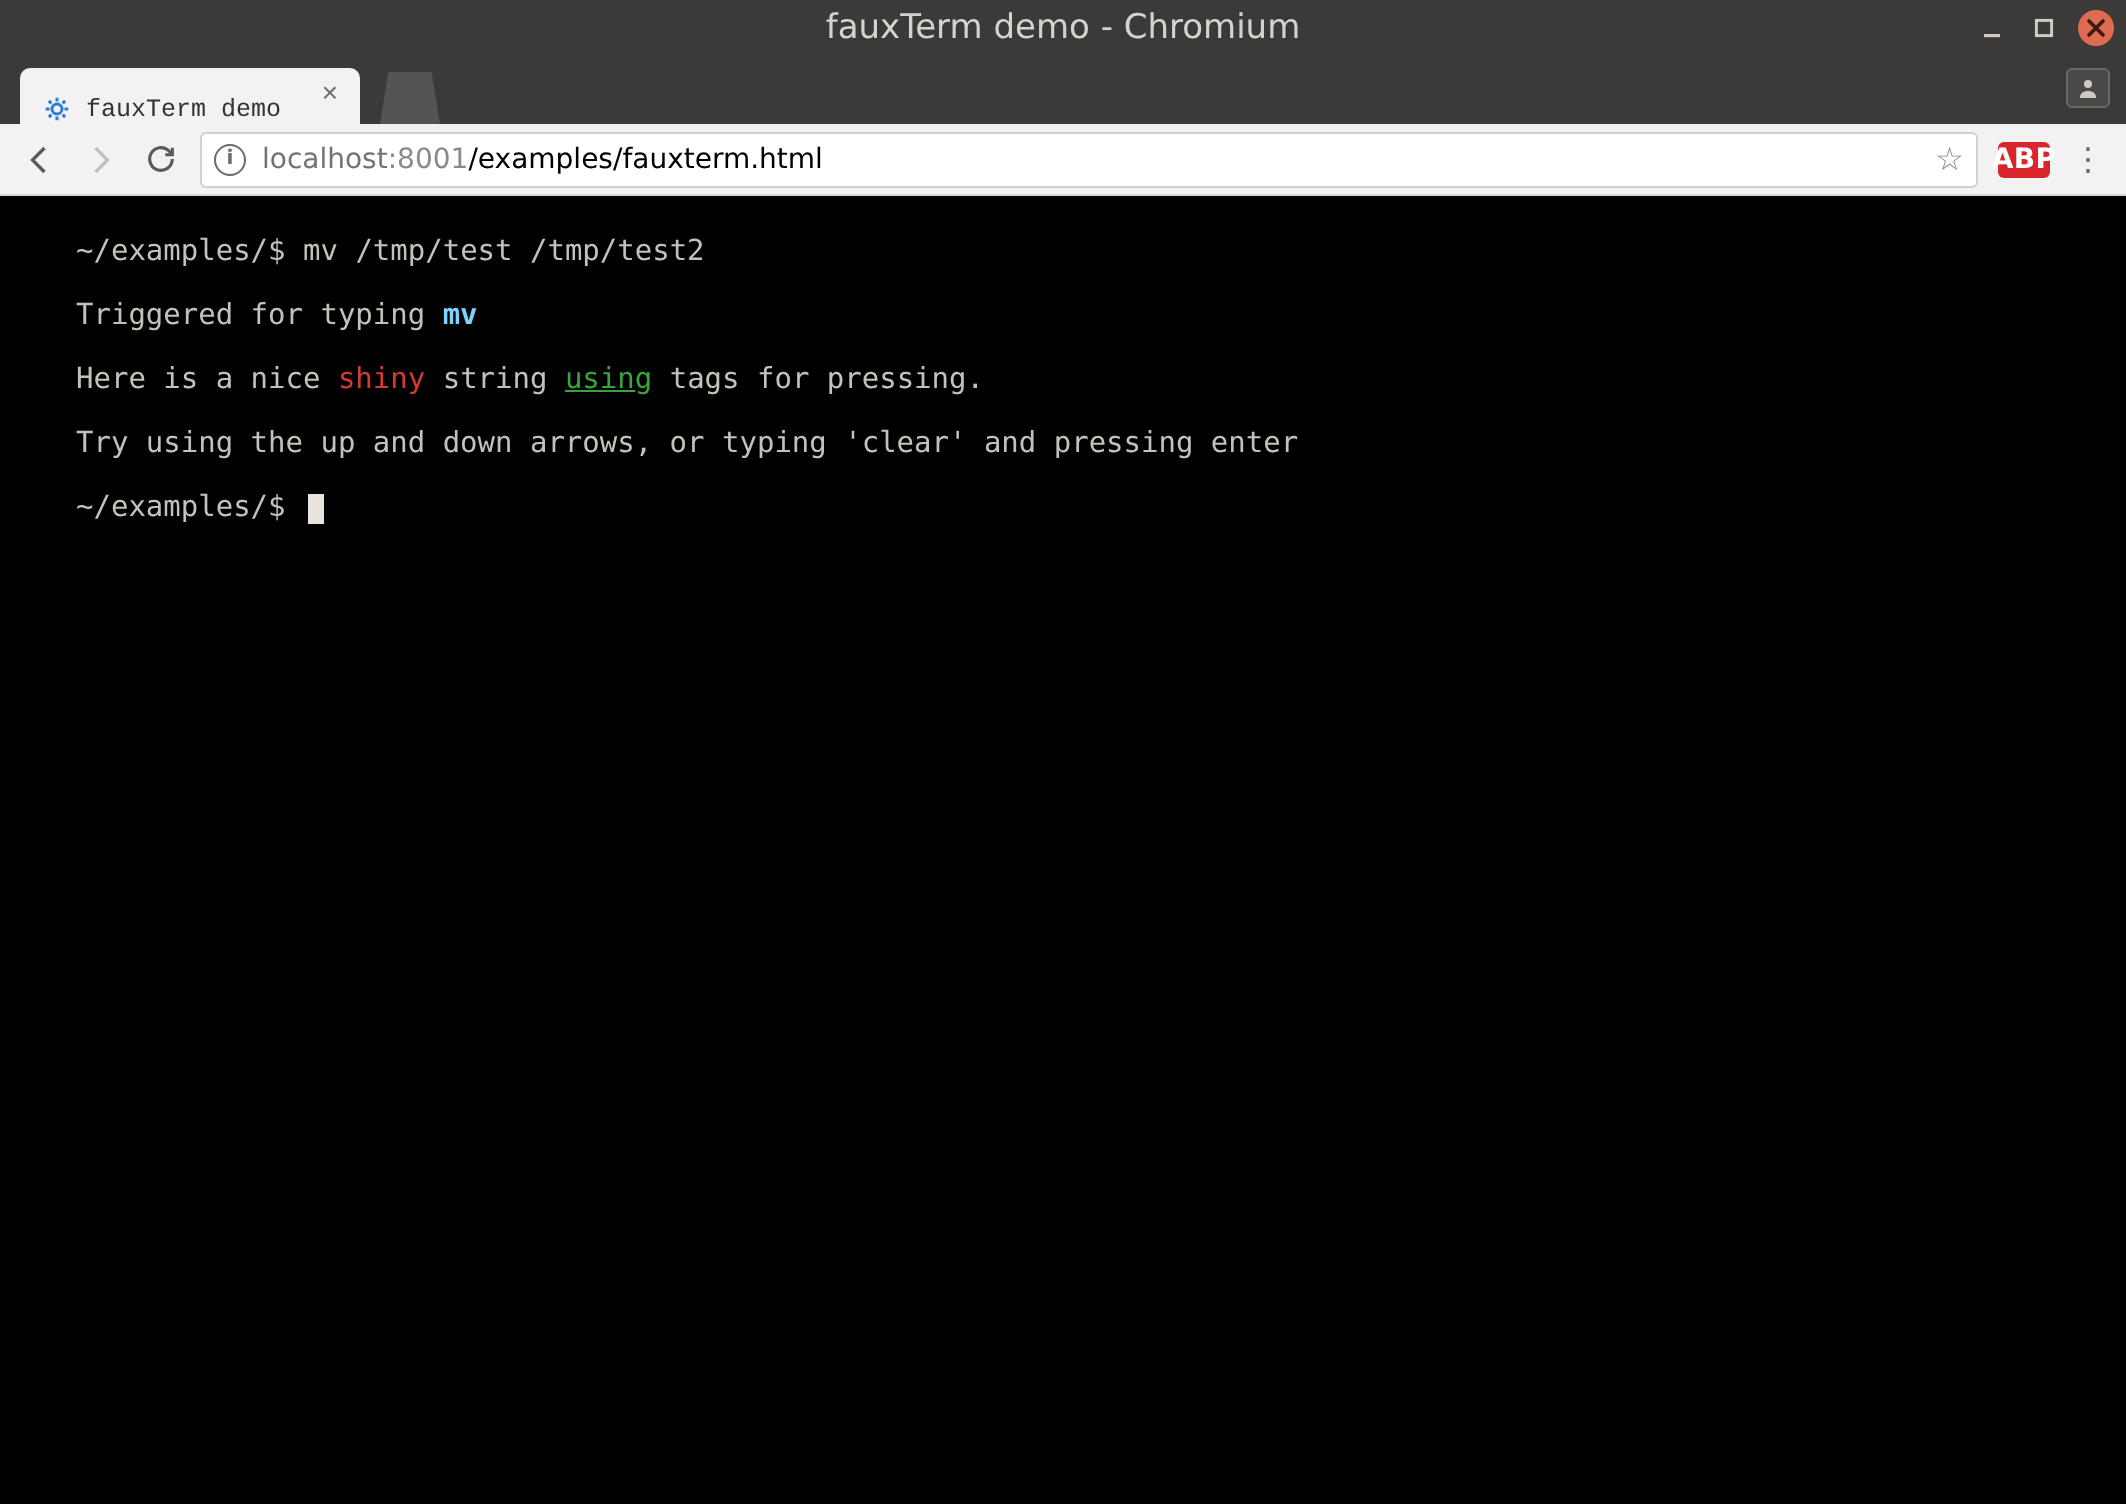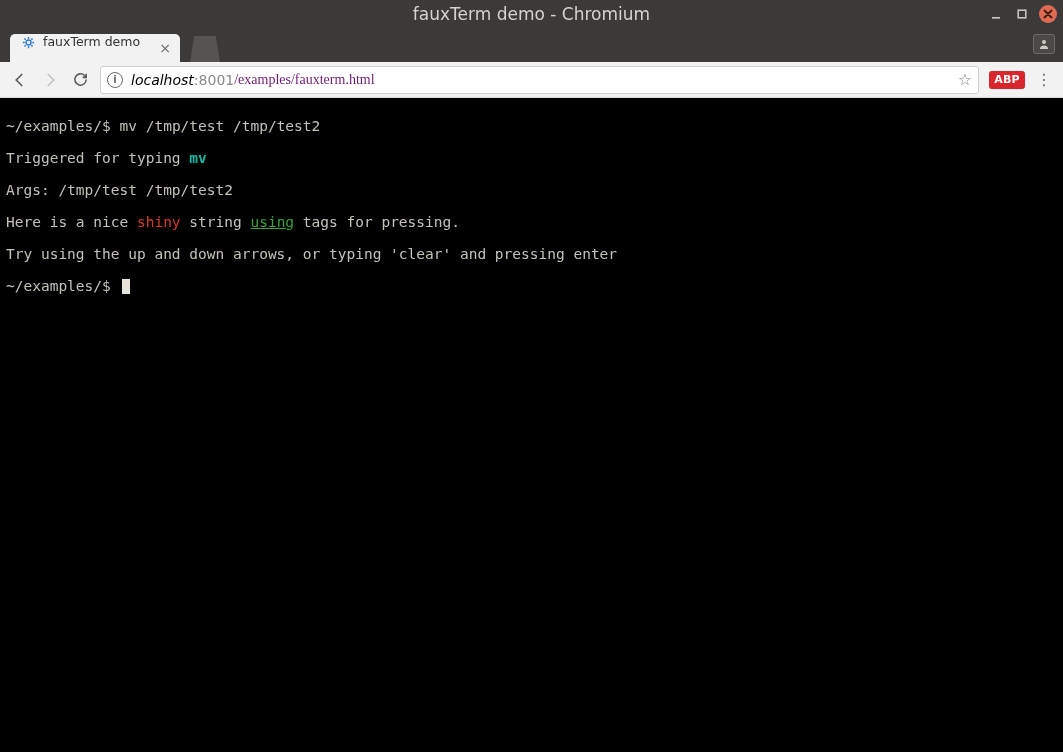--- a/index.html
+++ b/index.html
@@ -50,25 +50,26 @@
     padding-left: 10px;
     position: relative;
   }
   .tab {
     position: relative;
     height: 28px;
     background: #f2f2f2;
     border-top-left-radius: 5px;
     border-top-right-radius: 5px;
     display: flex;
-    align-items: flex-start;
+    align-items: flex-end;
     padding: 0 30px 0 10px;
     font-size: 12.5px;
     color: #333;
     min-width: 170px;
+    font-family: Liberation Mono, monospace;
   }
   .tab::before, .tab::after {
     content: "";
     position: absolute;
     bottom: 0;
     width: 14px; height: 14px;
   }
   .tab .favicon {
     width: 16px; height: 16px;
     margin-right: 7px;
@@ -139,42 +140,42 @@
   .omnibox .info-icon {
     width: 16px; height: 16px;
     border: 1.4px solid #6b6b6b;
     border-radius: 50%;
     display: flex; align-items:center; justify-content:center;
     font-size: 10px; font-weight: bold;
     color: #6b6b6b;
     margin-right: 8px;
     flex-shrink: 0;
   }
-  .omnibox .url-host { color: #000000; font-style: italic; }
+  .omnibox .url-host { color: #737373; }
   .omnibox .url-port { color: #8a8a8a; }
-  .omnibox .url-path { color: #701a75; font-family: Liberation Serif, serif; }
+  .omnibox .url-path { color: #000000; }
   .omnibox .star {
     margin-left: auto;
     color: #8a8a8a;
     font-size: 16px;
     cursor: pointer;
   }
   .ext-icon {
     width: 20px; height: 20px;
     margin: 0 4px;
     display:flex; align-items:center; justify-content:center;
     cursor:pointer;
   }
   .abp {
     background:#d8262c;
     color:#fff;
-    font-size:11px;
+    font-size:14px;
     font-weight:bold;
     border-radius:3px;
-    width:36px; height:18px;
+    width:26px; height:18px;
     letter-spacing:0.2px;
   }
   .kebab {
     width: 26px;
     color:#6b6b6b;
     font-size:16px;
     text-align:center;
     cursor:pointer;
   }
 
@@ -184,22 +185,22 @@
     color: #c5c1b9;
     font-family: "DejaVu Sans Mono","Liberation Mono",Consolas,monospace;
     font-size: 14.5px;
     line-height: 16px;
     letter-spacing: 0px;
     padding: 4px 6px;
     height: calc(752px - 28px - 34px - 36px);
     white-space: pre;
     overflow: hidden;
   }
-  .terminal .line { display:block; }
-  .term-bold { font-weight: bold; color:#14b8a6; }
+  .terminal .line { display:block;margin-left:32px; }
+  .term-bold { font-weight: bold; color:#7dd3fc; }
   .term-red  { color: #d33b2f; }
   .term-green{ color: #39a33c; text-decoration: underline; }
   .cursor {
     display:inline-block;
     width: 8px; height: 15px;
     background: #e8e4dc;
     vertical-align: text-bottom;
     margin-left: 2px;
   }
 </style>
@@ -273,17 +274,16 @@
     <span class="star">☆</span>
   </div>
 
   <div class="ext-icon abp">ABP</div>
   <div class="kebab">⋮</div>
 </div>
 
 <div class="terminal">
 <span class="line"><span>~/examples/$ </span><span>mv /tmp/test /tmp/test2</span></span>
 <span class="line"><span>Triggered for typing </span><span class="term-bold">mv</span></span>
-<span class="line"><span>Args: /tmp/test /tmp/test2</span></span>
 <span class="line"><span>Here is a nice </span><span class="term-red">shiny</span><span> string </span><span class="term-green">using</span><span> tags for pressing.</span></span>
 <span class="line"><span>Try using the up and down arrows, or typing 'clear' and pressing enter</span></span>
 <span class="line"><span>~/examples/$ </span><span class="cursor"></span></span>
 </div>
 
 </body></html>

